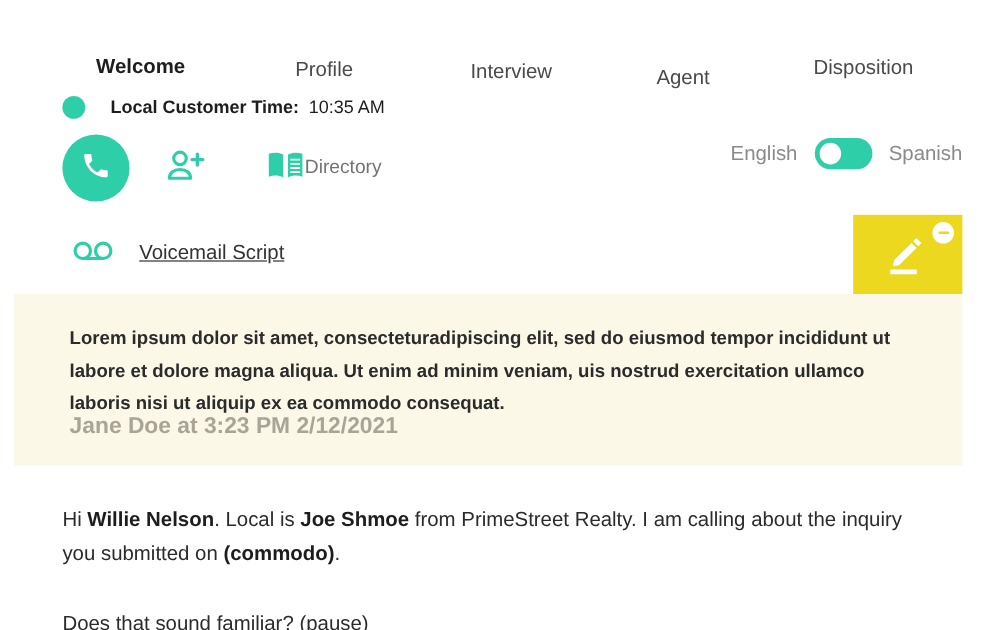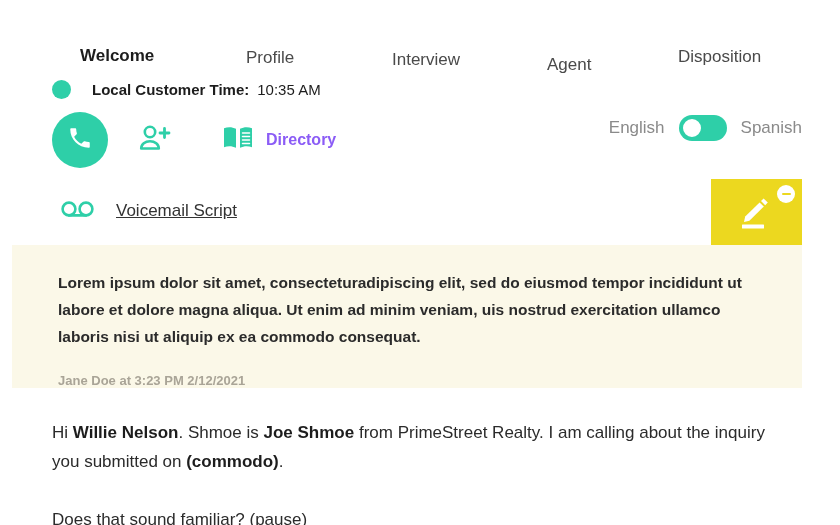--- a/index.html
+++ b/index.html
@@ -53,22 +53,22 @@
   .add-person {
     position: absolute; left: 136px; top: 124px;
     width: 38px; height: 32px; cursor: pointer;
     display: flex; align-items: center; justify-content: center;
   }
   .directory {
     position: absolute; left: 222px; top: 124px;
     height: 32px; display: flex; align-items: center; cursor: pointer;
   }
   .directory-label {
-    margin-left: 12px; font-size: 16px;
-    font-weight: bold; color: #8b5cf6; white-space: nowrap;
+    font-size: 16px;
+    font-weight: normal; color: #737373; white-space: nowrap;
   }
 
   
   .lang { position: absolute; right: 38px; top: 111px;
           display: flex; align-items: center; height: 34px; }
   .lang-label { font-size: 17px; color: #8a8a8a; white-space: nowrap; }
   .switch {
     width: 48px; height: 26px; border-radius: 13px;
     background: #2ecfa8; margin: 0 14px;
     position: relative; cursor: pointer; flex: none;
@@ -110,22 +110,22 @@
     width: 790px; height: 143px;
     background: #fbf8e8;
     font-weight: bold;
   }
   .note-body {
     position: absolute; left: 46px; top: 24px;
     width: 706px;
     font-size: 15.5px; line-height: 27px; color: #2b2b2b;
   }
   .note-meta {
-    position: absolute; left: 46px; top: 128px;
-    font-size: 13px; color: #a9a497; white-space: nowrap;
+    position: absolute; left: 46px; top: 100px;
+    font-size: 19px; color: #a9a497; white-space: nowrap;
   }
 
   
   .script {
     position: absolute; left: 52px; top: 418px;
     width: 720px;
     font-size: 17px; line-height: 29px; color: #2b2b2b;
   }
   .script p { margin: 0; }
   .script .gap { height: 29px; }
@@ -214,18 +214,18 @@
       </svg>
     </span>
   </div>
 
   <div class="note">
     <div class="note-body">Lorem ipsum dolor sit amet, consecteturadipiscing elit, sed do eiusmod tempor incididunt ut labore et  dolore magna aliqua. Ut enim ad minim veniam, uis nostrud exercitation ullamco laboris nisi ut aliquip ex ea commodo consequat.</div>
     <div class="note-meta">Jane Doe at 3:23 PM 2/12/2021</div>
   </div>
 
   <div class="script">
-    <p><span>Hi </span><b>Willie Nelson</b><span>. Shmoe is </span><b>Joe Shmoe</b><span> from PrimeStreet Realty. I am calling about the inquiry you submitted on </span><b>(commodo)</b><span>.</span></p>
+    <p><span>Hi </span><b>Willie Nelson</b><span>. Local is </span><b>Joe Shmoe</b><span> from PrimeStreet Realty. I am calling about the inquiry you submitted on </span><b>(commodo)</b><span>.</span></p>
     <div class="gap"></div>
     <p>Does that sound familiar? (pause)</p>
   </div>
 
 </div>
 
 </body></html>

